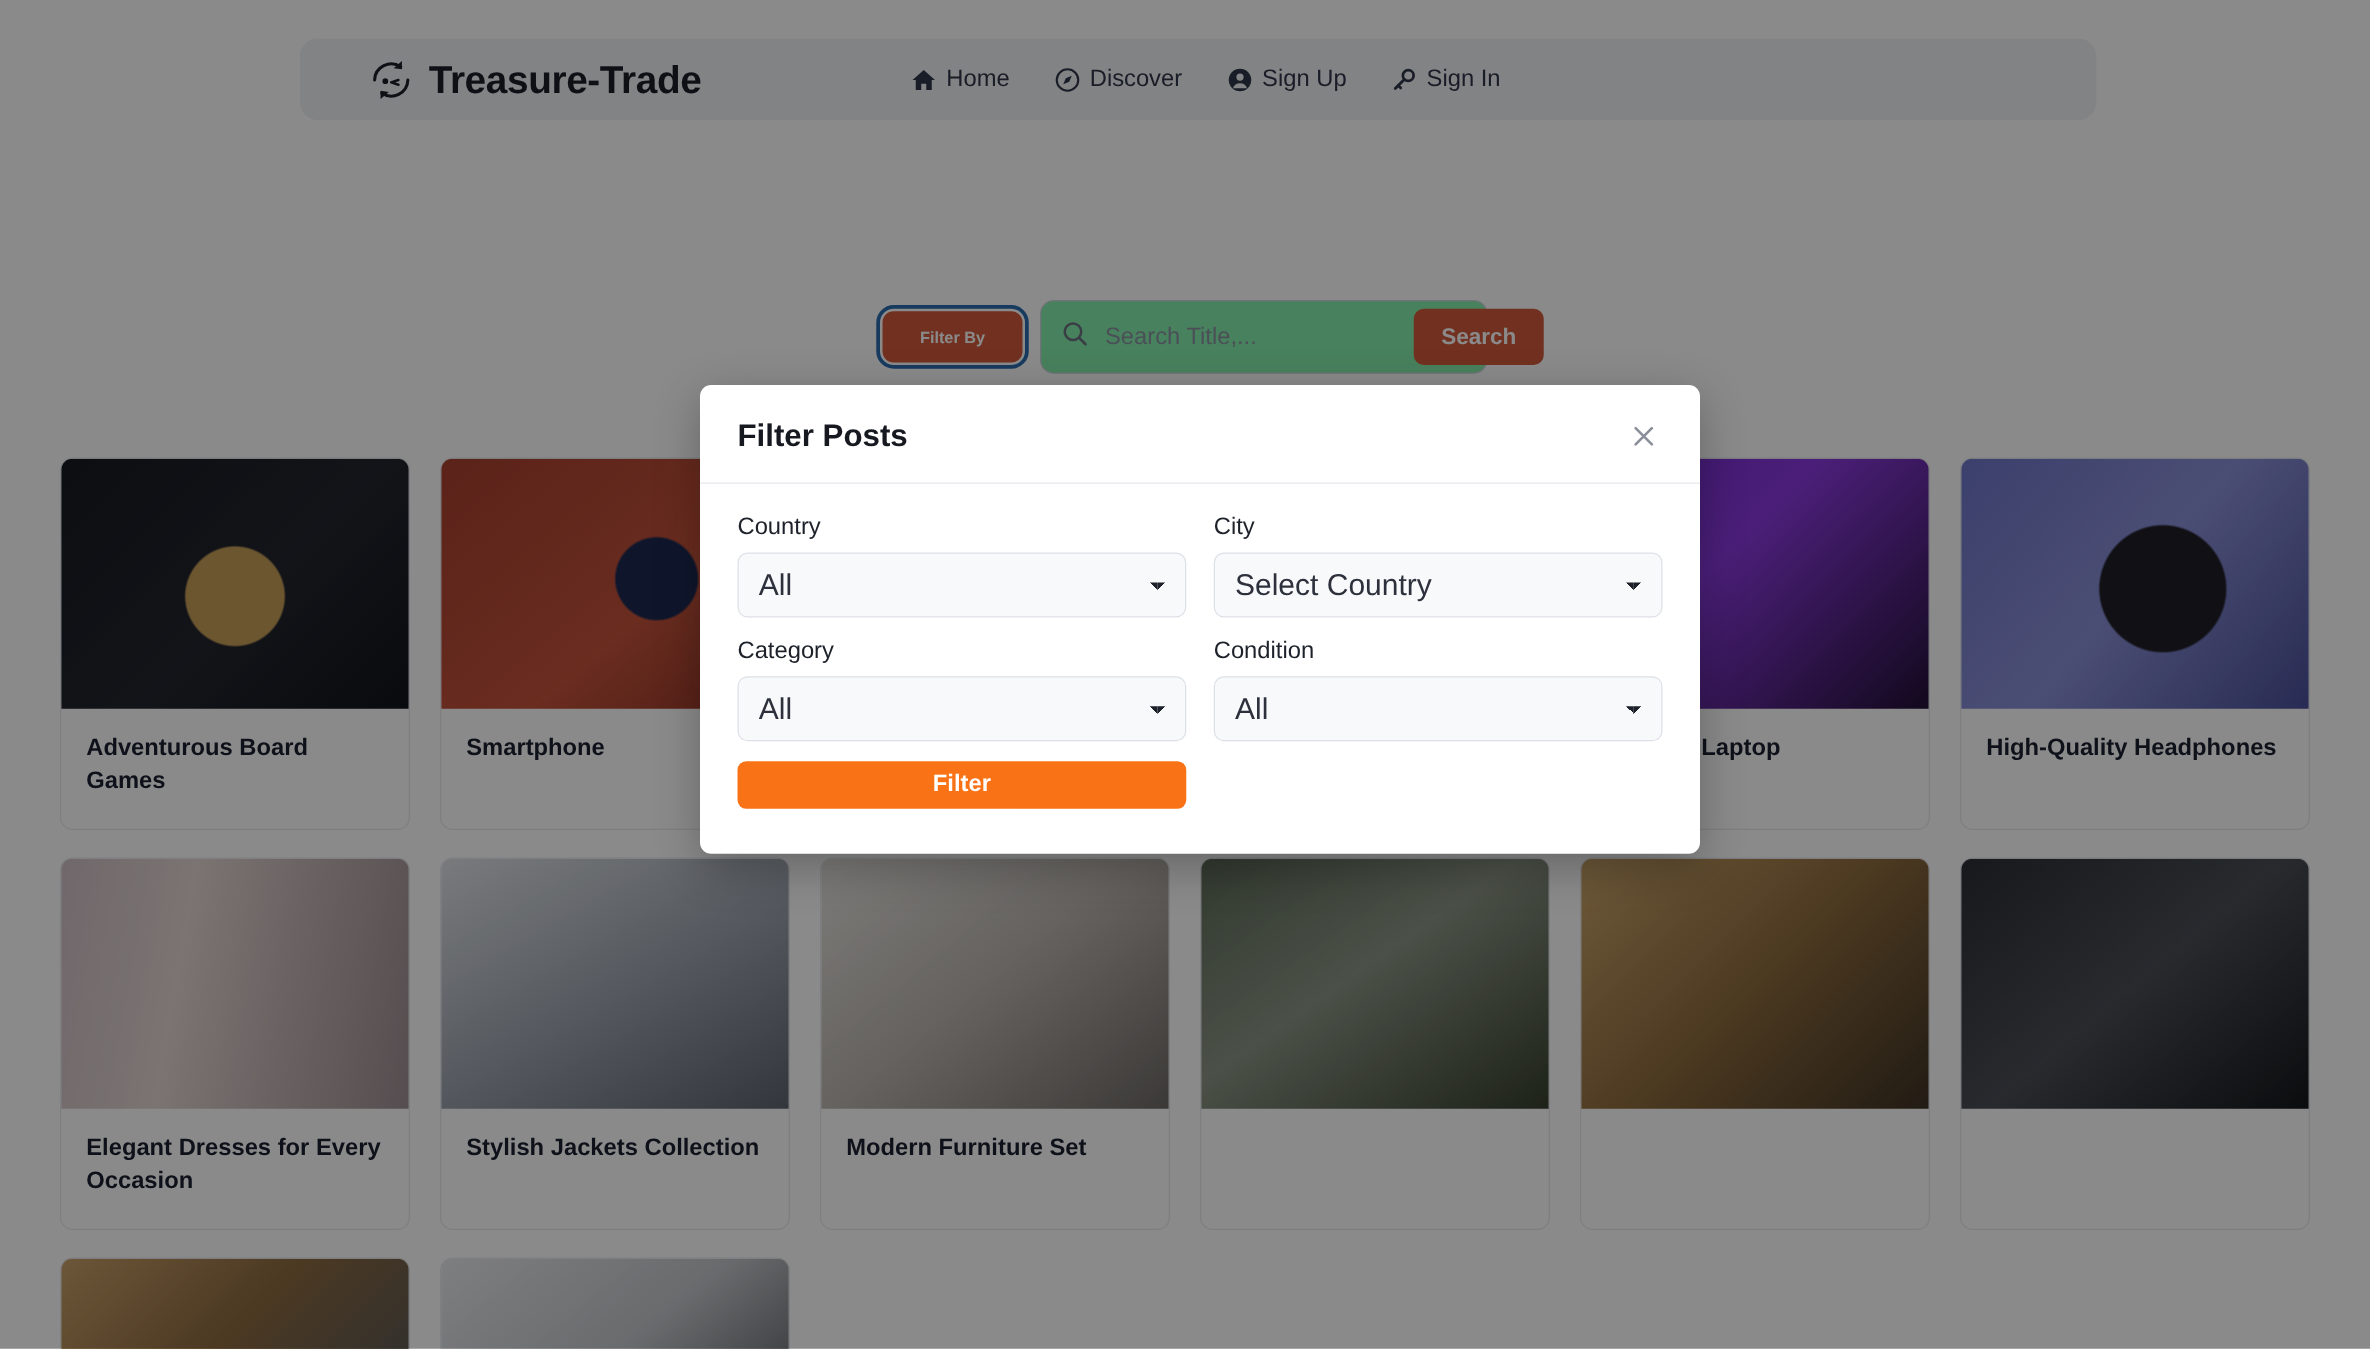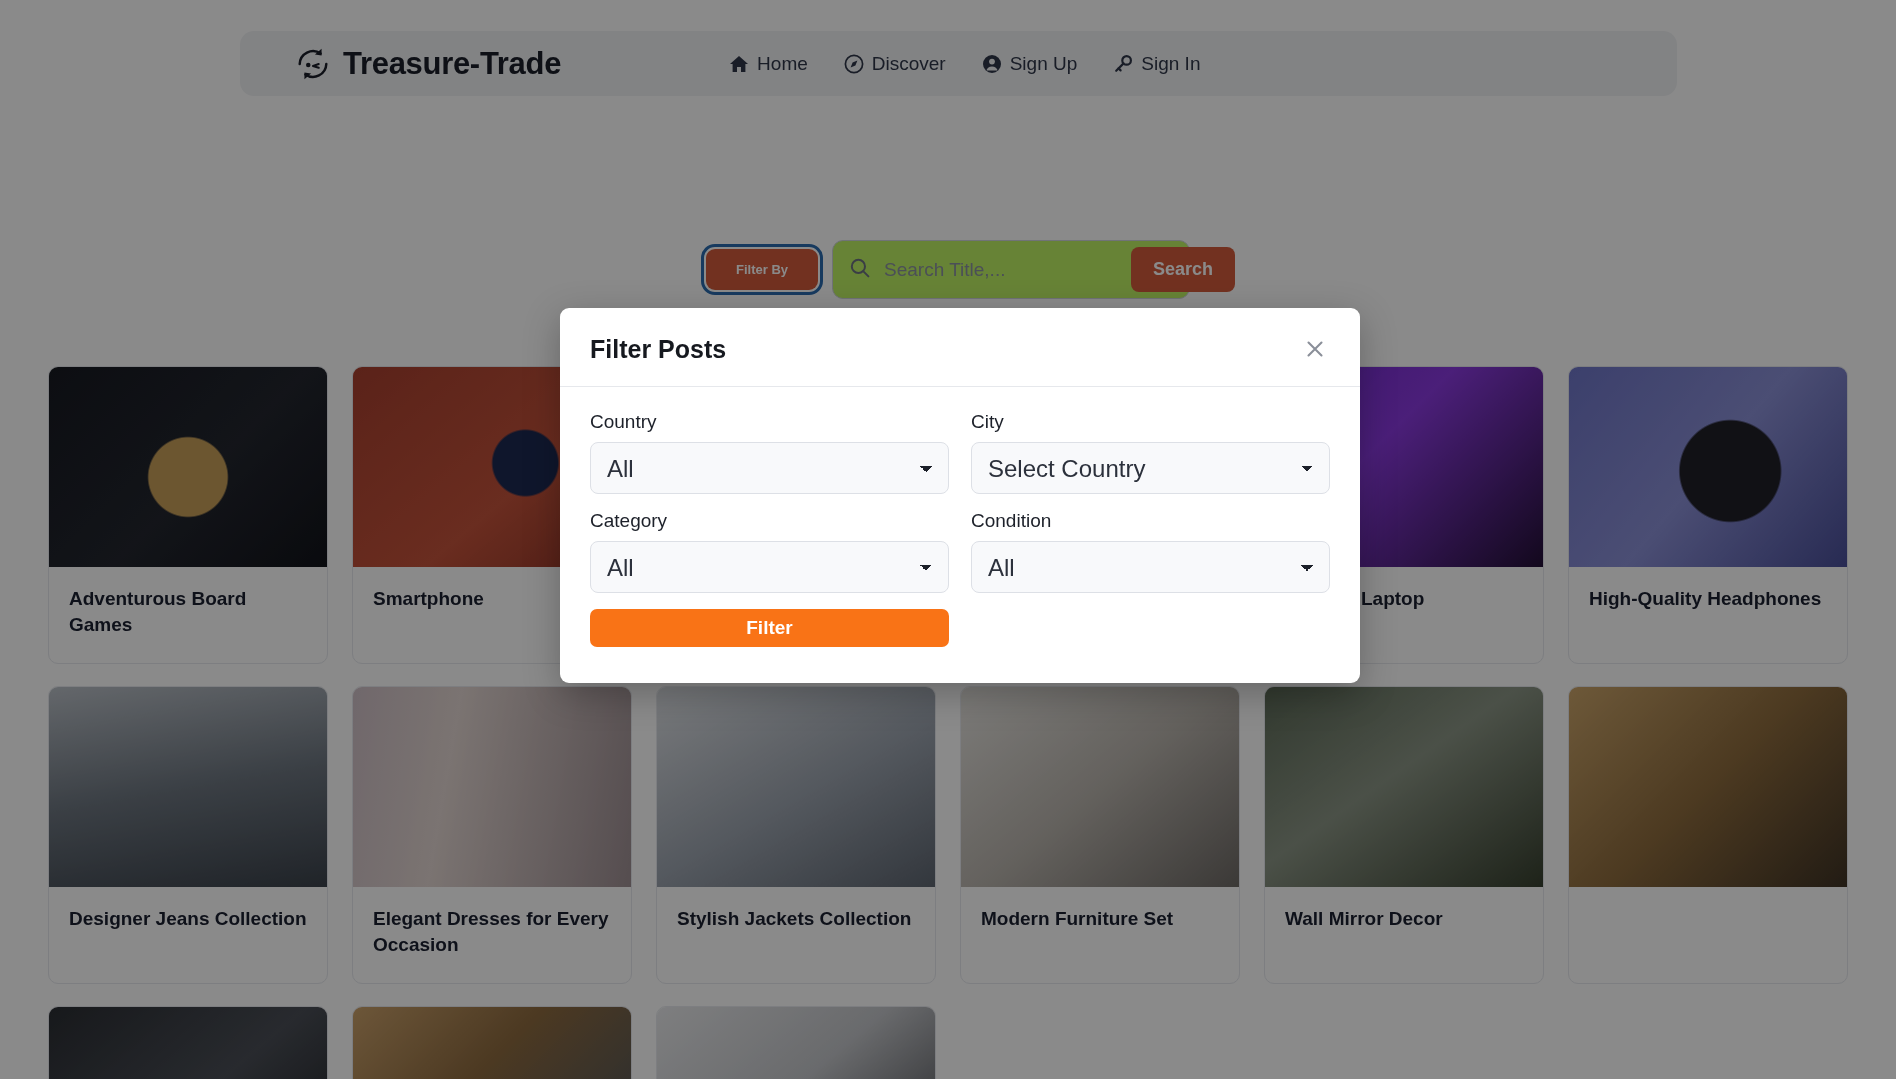--- a/index.html
+++ b/index.html
@@ -80,21 +80,21 @@
     border-radius: 9px;
     padding: 13px 30px;
     cursor: pointer;
     font-family: "Liberation Sans", sans-serif;
   }
   .search-box {
     display: flex; align-items: center;
     width: 358px; height: 59px;
     border: 1px solid #cfd4dc;
     border-radius: 11px;
-    background: #bef264;
+    background: #86efac;
     padding-left: 16px;
     padding-right: 5px;
   }
   .search-icon { flex: 0 0 auto; margin-right: 11px; }
   .search-input {
     flex: 1 1 auto;
     border: none; outline: none;
     font-size: 19px;
     color: #1b1f2a;
     background: transparent;
@@ -364,48 +364,39 @@
         </div>
     </div>
     <div class="card">
       <div class="card-img ph-head"></div>
       <div class="card-body">
           <div class="card-title">High-Quality Headphones</div>
         </div>
     </div>
 
     <div class="card">
-      <div class="card-img ph-jeans"></div>
-      <div class="card-body">
-          <div class="card-title">Designer Jeans Collection</div>
-        </div>
-    </div>
-    <div class="card">
       <div class="card-img ph-dress"></div>
       <div class="card-body">
           <div class="card-title">Elegant Dresses for Every Occasion</div>
         </div>
     </div>
     <div class="card">
       <div class="card-img ph-jacket"></div>
       <div class="card-body">
           <div class="card-title">Stylish Jackets Collection</div>
         </div>
     </div>
     <div class="card">
       <div class="card-img ph-furn"></div>
       <div class="card-body">
           <div class="card-title">Modern Furniture Set</div>
         </div>
     </div>
     <div class="card">
       <div class="card-img ph-mirror"></div>
-      <div class="card-body">
-          <div class="card-title">Wall Mirror Decor</div>
-        </div>
     </div>
 
     <div class="card">
       <div class="card-img ph-tools"></div>
 
     </div>
     <div class="card">
       <div class="card-img ph-gym"></div>
 
     </div>

